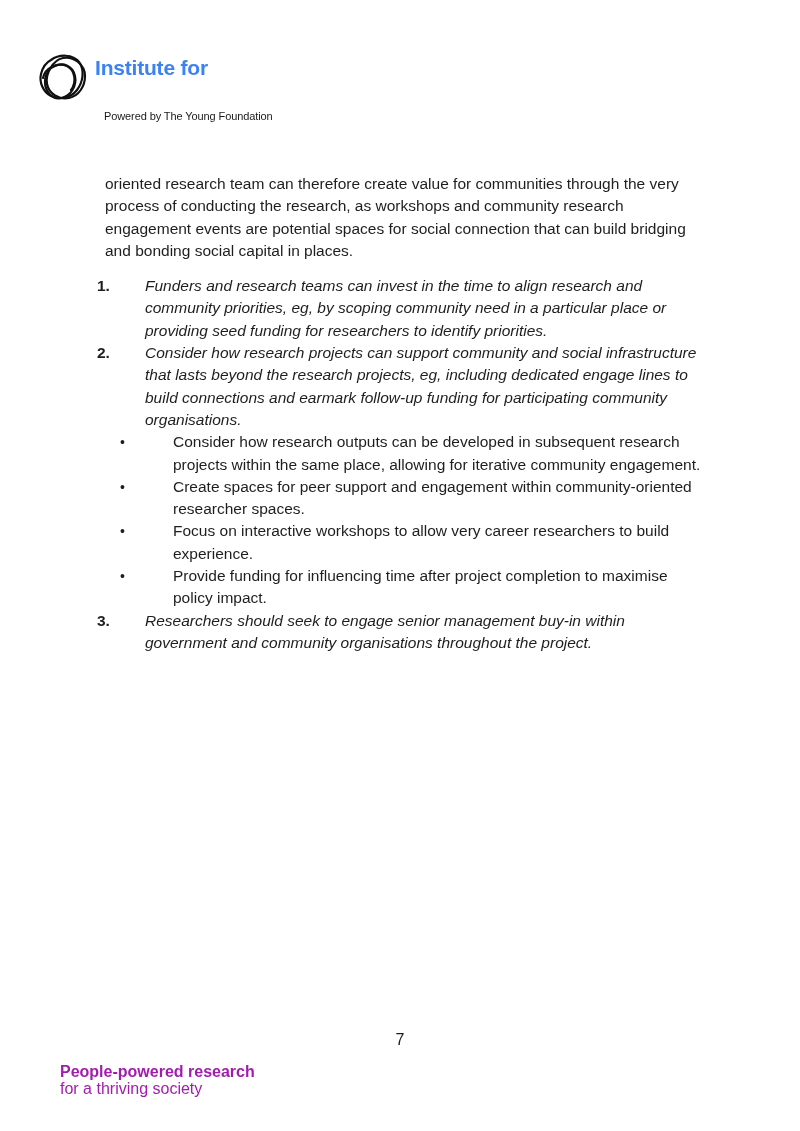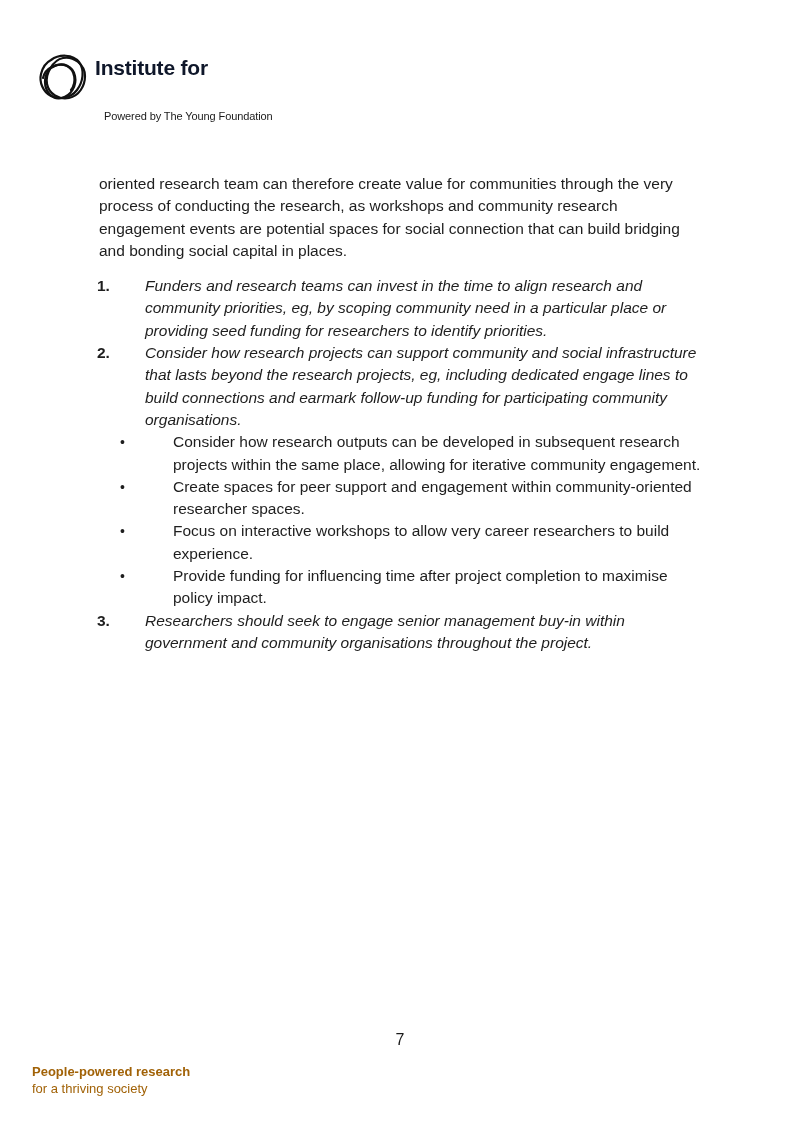--- a/index.html
+++ b/index.html
@@ -30,42 +30,42 @@
     .logo-text {
       display: flex;
       flex-direction: column;
       padding-top: 5px;
     }
     .logo-name {
       font-weight: bold;
       font-size: 21px;
       line-height: 22px;
       letter-spacing: -0.2px;
-      color: #0f172a;
+      color: #3b82f6;
     }
     .logo-tagline {
       position: absolute;
       left: 96px;
       top: 110px;
       font-size: 11px;
       color: #1a1a1a;
       letter-spacing: -0.1px;
       margin-left: 8px;
     }
     .content {
       position: absolute;
       left: 97px;
       top: 173px;
       width: 610px;
       font-size: 15.5px;
       line-height: 22.3px;
       color: #1e1e1e;
     }
     .content p {
-      margin: 0 0 13px 2px;
+      margin: 0 0 13px 8px;
     }
     .list {
       margin: 0;
       padding: 0;
       list-style: none;
     }
     .num-item {
       display: flex;
       margin: 0;
     }
@@ -101,25 +101,25 @@
       position: absolute;
       left: 0;
       width: 800px;
       top: 1031px;
       text-align: center;
       font-size: 16px;
       color: #1a1a1a;
     }
     .footer {
       position: absolute;
-      left: 32px;
+      left: 60px;
       top: 1063px;
-      font-size: 13px;
+      font-size: 16px;
       line-height: 17px;
-      color: #a16207;
+      color: #a21caf;
     }
     .footer-line1 {
       font-weight: bold;
     }
   </style>
 </head>
 <body>
 
 <div class="logo">
   <svg class="logo-mark" viewBox="0 0 54 52">

